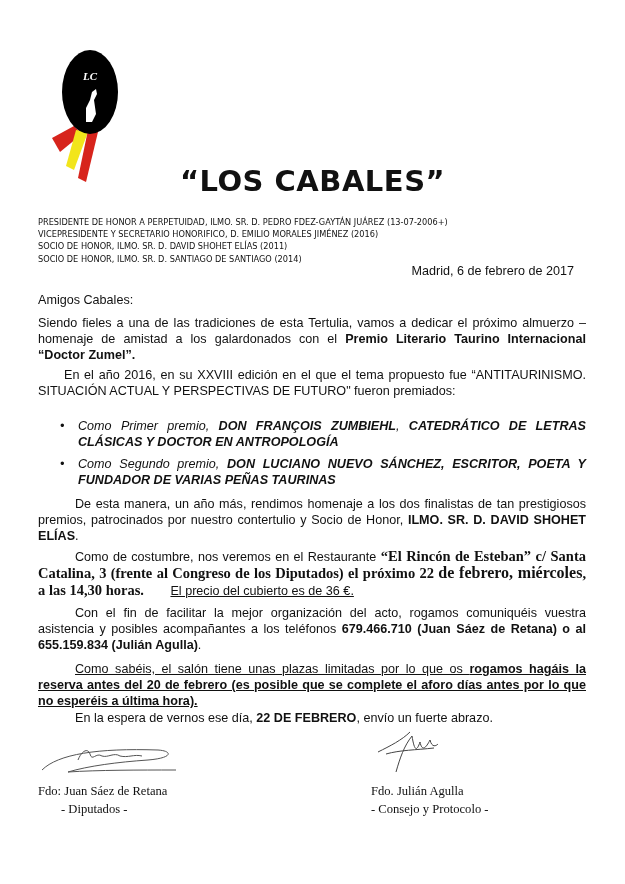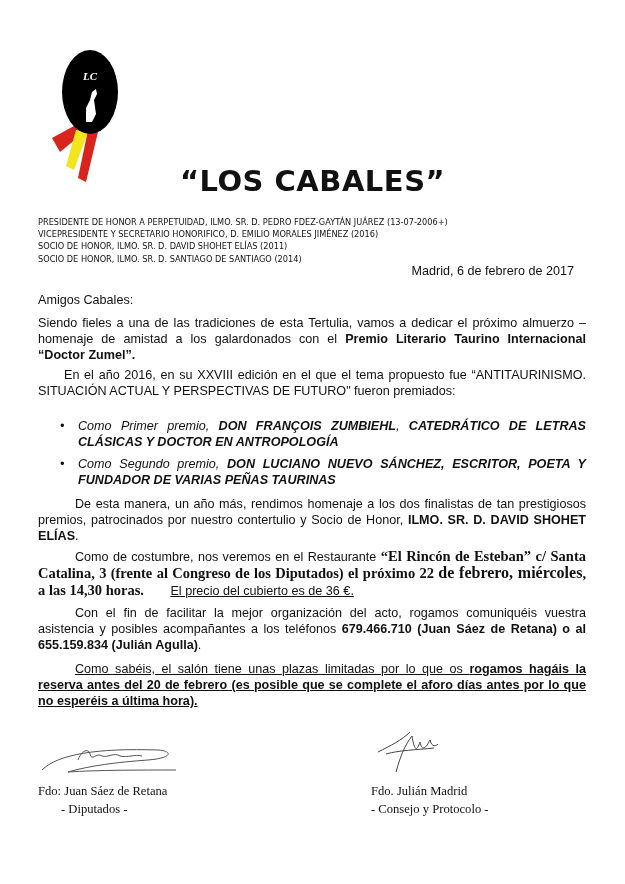--- a/index.html
+++ b/index.html
@@ -69,31 +69,32 @@
   </ul>
 
   <div class="body p3"><span>De esta manera, un año más, rendimos homenaje a los dos finalistas de tan prestigiosos premios, patrocinados por nuestro contertulio y Socio de Honor, </span><b>ILMO. SR. D. DAVID SHOHET ELÍAS</b><span>.</span></div>
 
   <div class="body p4"><span>Como de costumbre, nos veremos en el Restaurante </span><span class="serif">“El Rincón de Esteban” c/ Santa Catalina, 3 (frente al Congreso de los Diputados) el próximo 22 </span><span class="serif-lg">de febrero, miércoles</span><span class="serif">, a las 14,30 horas.</span> <span class="u">El precio del cubierto es de 36 €.</span></div>
 
   <div class="body p5"><span>Con el fin de facilitar la mejor organización del acto, rogamos comuniquéis vuestra asistencia y posibles acompañantes a los teléfonos </span><b>679.466.710 (Juan Sáez de Retana) o al 655.159.834 (Julián Agulla)</b><span>.</span></div>
 
   <div class="body p6"><span>Como sabéis, el salón tiene unas plazas limitadas por lo que os </span><b>rogamos hagáis la reserva  antes del 20 de febrero (es posible que se complete el aforo días antes por lo que no esperéis a última hora).</b></div>
 
+  <div class="body p7"><span>En la espera de vernos ese día, </span><b>22 DE FEBRERO</b><span>, envío un fuerte abrazo.</span></div>
 
   <svg class="sigimg-l" viewBox="0 0 140 36">
     <path d="M4 30 C 20 14, 60 8, 120 10 C 135 11, 135 18, 110 20 C 80 22, 50 26, 30 32 C 60 30, 100 30, 138 30" fill="none" stroke="#555" stroke-width="1"></path>
     <path d="M40 20 C 44 10, 50 8, 52 14 C 54 22, 58 12, 64 16 C 70 18, 76 12, 82 16 C 90 18, 96 14, 104 16" fill="none" stroke="#555" stroke-width="1"></path>
   </svg>
   <svg class="sigimg-r" viewBox="0 0 64 48">
     <path d="M2 24 C 14 18, 26 12, 34 4 M20 44 C 24 30, 28 18, 36 8 C 38 20, 40 26, 44 14 C 46 24, 50 20, 54 12 C 56 20, 60 18, 62 16 M10 26 C 24 22, 40 22, 58 20" fill="none" stroke="#444" stroke-width="1"></path>
   </svg>
 
   <div class="sig sig-left">
     <div>Fdo: Juan Sáez de Retana</div>
     <div class="role-l">- Diputados -</div>
   </div>
   <div class="sig sig-right">
-    <div>Fdo. Julián Madrid</div>
+    <div>Fdo. Julián Agulla</div>
     <div>- Consejo y Protocolo -</div>
   </div>
 
 </div>
 
 </body></html>

